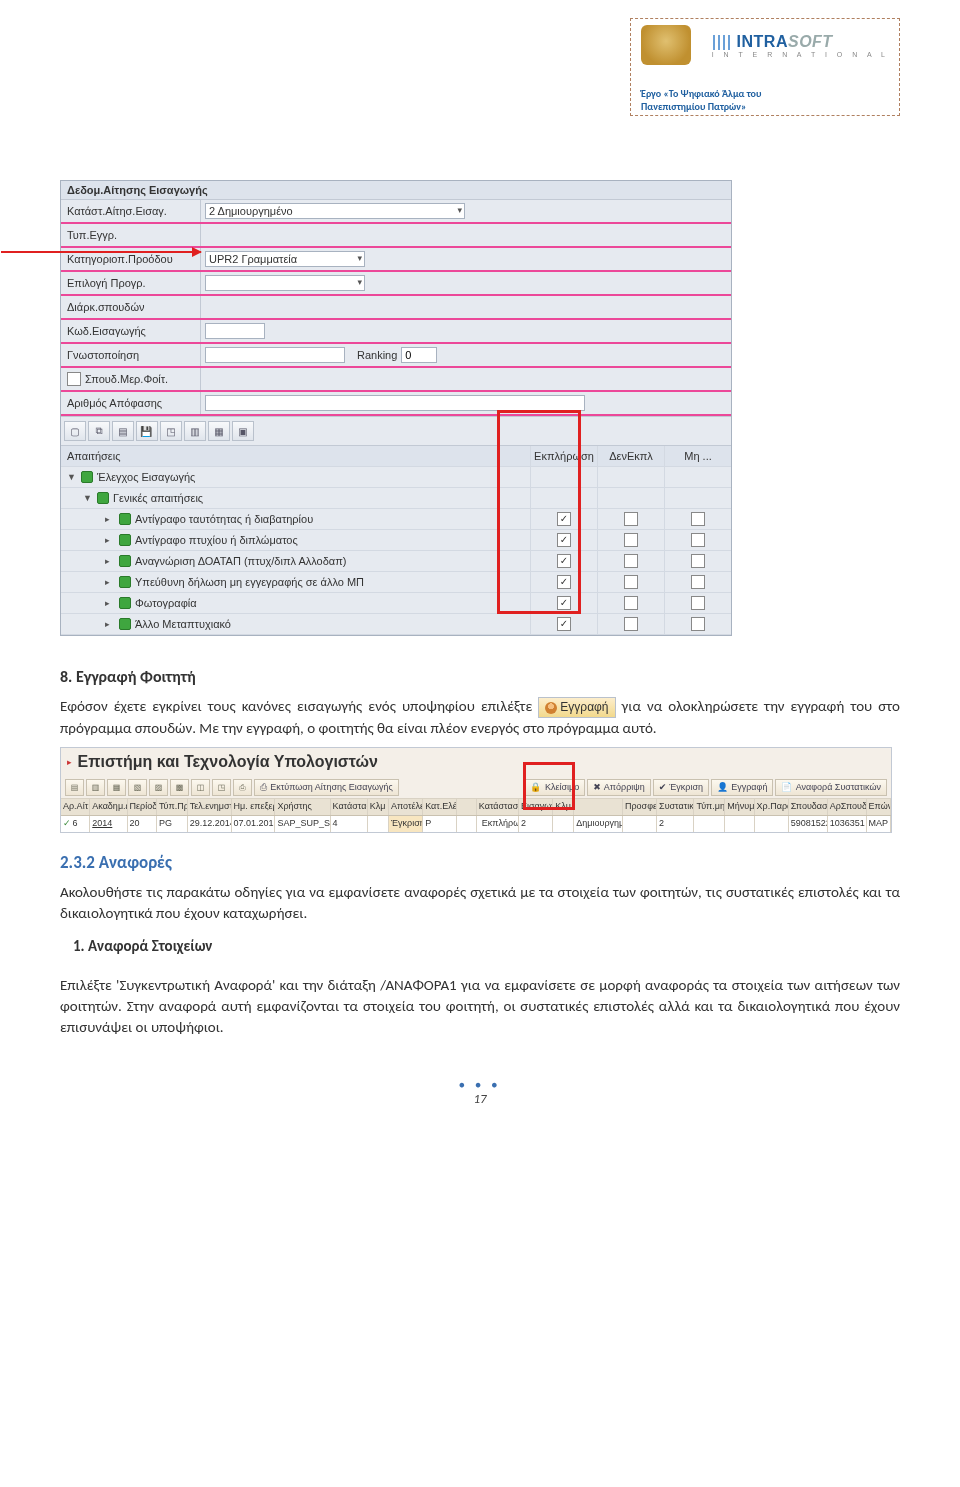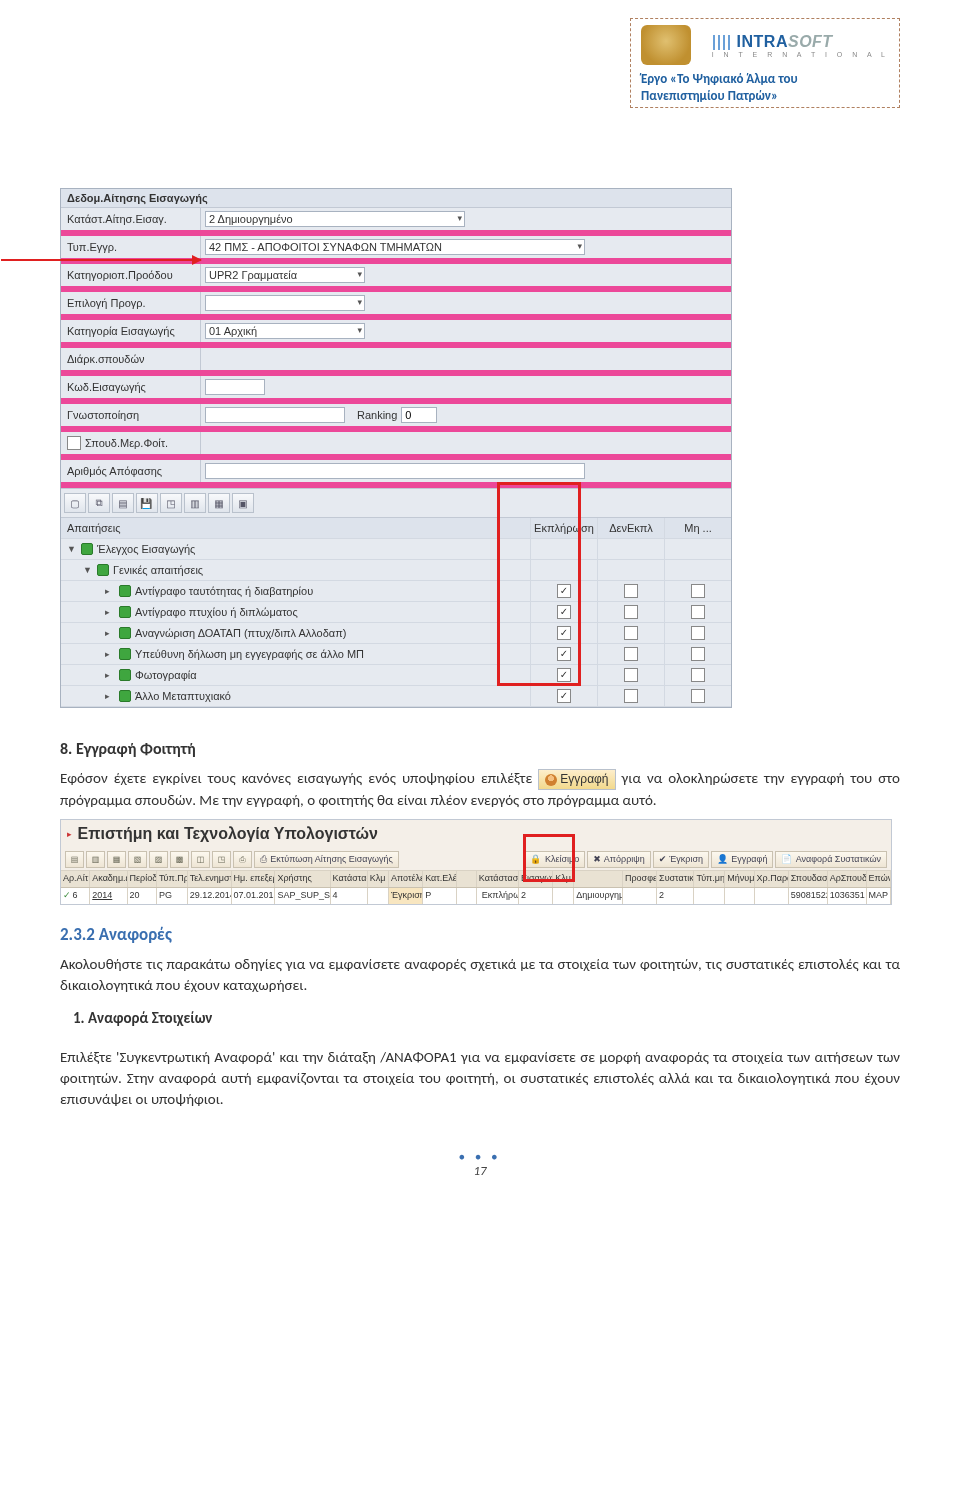--- a/index.html
+++ b/index.html
@@ -5,21 +5,21 @@
   body {
     margin: 0;
     padding: 0;
     background: #fff;
     font-family: Calibri, Arial, sans-serif;
     font-size: 14px;
     color: #333;
     width: 960px;
   }
   .page {
-    padding: 28px 60px 20px 60px;
+    padding: 20px 60px 20px 60px;
     box-sizing: border-box;
   }
   .header-box {
     position: absolute;
     right: 60px;
     top: 18px;
     width: 270px;
     border: 1px dashed #b08060;
     padding: 6px 10px 2px 10px;
     background: #fff;
@@ -42,22 +42,22 @@
     font-weight: bold;
     font-size: 16px;
     color: #2060a0;
     letter-spacing: 0.5px;
   }
   .intrasoft .soft { color: #9aa; font-style: italic; }
   .intrasoft .sub { display:block; font-size:7px; letter-spacing:4px; color:#888; font-weight:normal;}
   .header-box .proj {
     color: #2060a0;
     font-weight: bold;
-    font-size: 13px;
-    margin-top: 6px;
+    font-size: 10px;
+    margin-top: 22px;
     line-height: 1.3;
   }
 
   
   .ui-panel {
     margin-top: 160px;
     width: 670px;
     border: 1px solid #a8b2c0;
     background: #e6eaf0;
     font-family: Tahoma, Arial, sans-serif;
@@ -67,21 +67,21 @@
   }
   .ui-panel .section-title {
     background: #dde3ec;
     border-bottom: 1px solid #c2c9d4;
     padding: 3px 6px;
     font-weight: bold;
   }
   .ui-panel .form-row {
     display: flex;
     align-items: center;
-    border-bottom: 6px solid #ec4899;
+    border-bottom: 2px solid #ec4899;
     height: 22px;
   }
   .ui-panel .form-row .lbl {
     width: 140px;
     padding: 0 6px;
     background: #e6eaf0;
     border-right: 1px solid #c2c9d4;
     height: 100%;
     display: flex;
     align-items: center;
@@ -264,40 +264,31 @@
     <div class="section-title">Δεδομ.Αίτησης Εισαγωγής</div>
 
     <div class="form-row">
       <div class="lbl">Κατάστ.Αίτησ.Εισαγ.</div>
       <div class="val">
           <span class="dd" style="width:260px;">2 Δημιουργημένο</span>
         </div>
     </div>
     <div class="form-row">
       <div class="lbl">Τυπ.Εγγρ.</div>
-      <div class="val">
-          <span class="dd" style="width:380px;">42 ΠΜΣ - ΑΠΟΦΟΙΤΟΙ ΣΥΝΑΦΩΝ ΤΜΗΜΑΤΩΝ</span>
-        </div>
     </div>
     <div class="form-row">
       <div class="lbl">Κατηγοριοπ.Προόδου</div>
       <div class="val">
           <span class="dd" style="width:160px;">UPR2 Γραμματεία</span>
         </div>
     </div>
     <div class="form-row">
       <div class="lbl">Επιλογή Προγρ.</div>
       <div class="val">
           <span class="dd" style="width:160px;"></span>
-        </div>
-    </div>
-    <div class="form-row">
-      <div class="lbl">Κατηγορία Εισαγωγής</div>
-      <div class="val">
-          <span class="dd" style="width:160px;">01 Αρχική</span>
         </div>
     </div>
     <div class="form-row">
       <div class="lbl">Διάρκ.σπουδών</div>
     </div>
     <div class="form-row">
       <div class="lbl">Κωδ.Εισαγωγής</div>
       <div class="val">
           <input class="inp" style="width: 60px;">
         </div>

